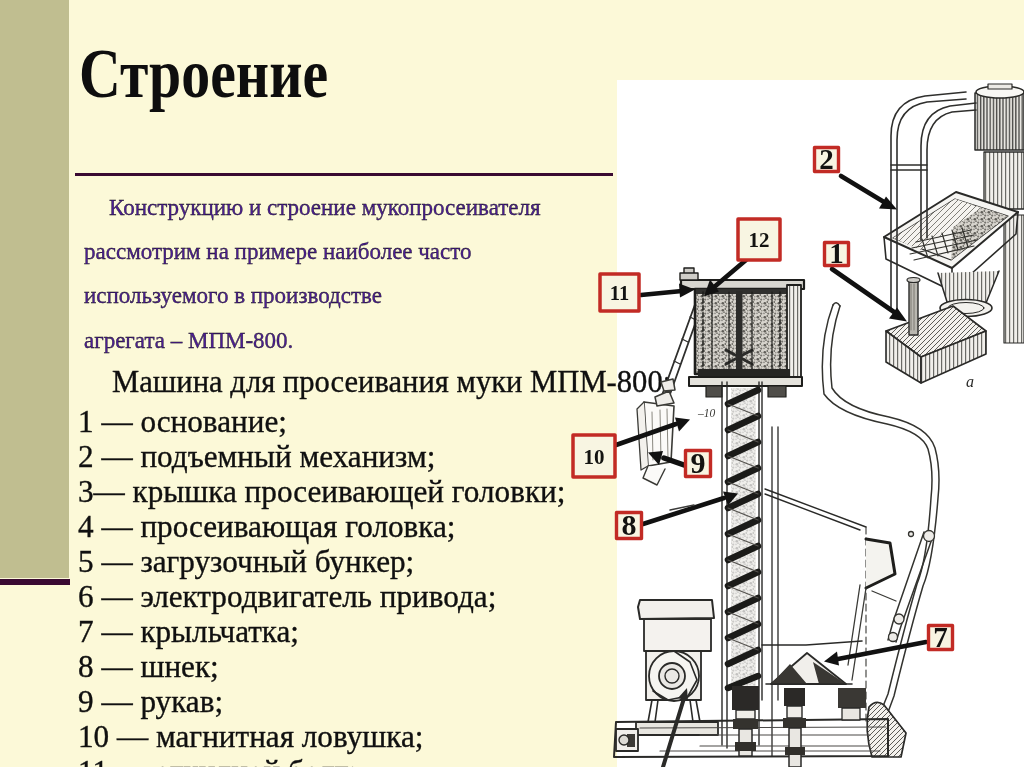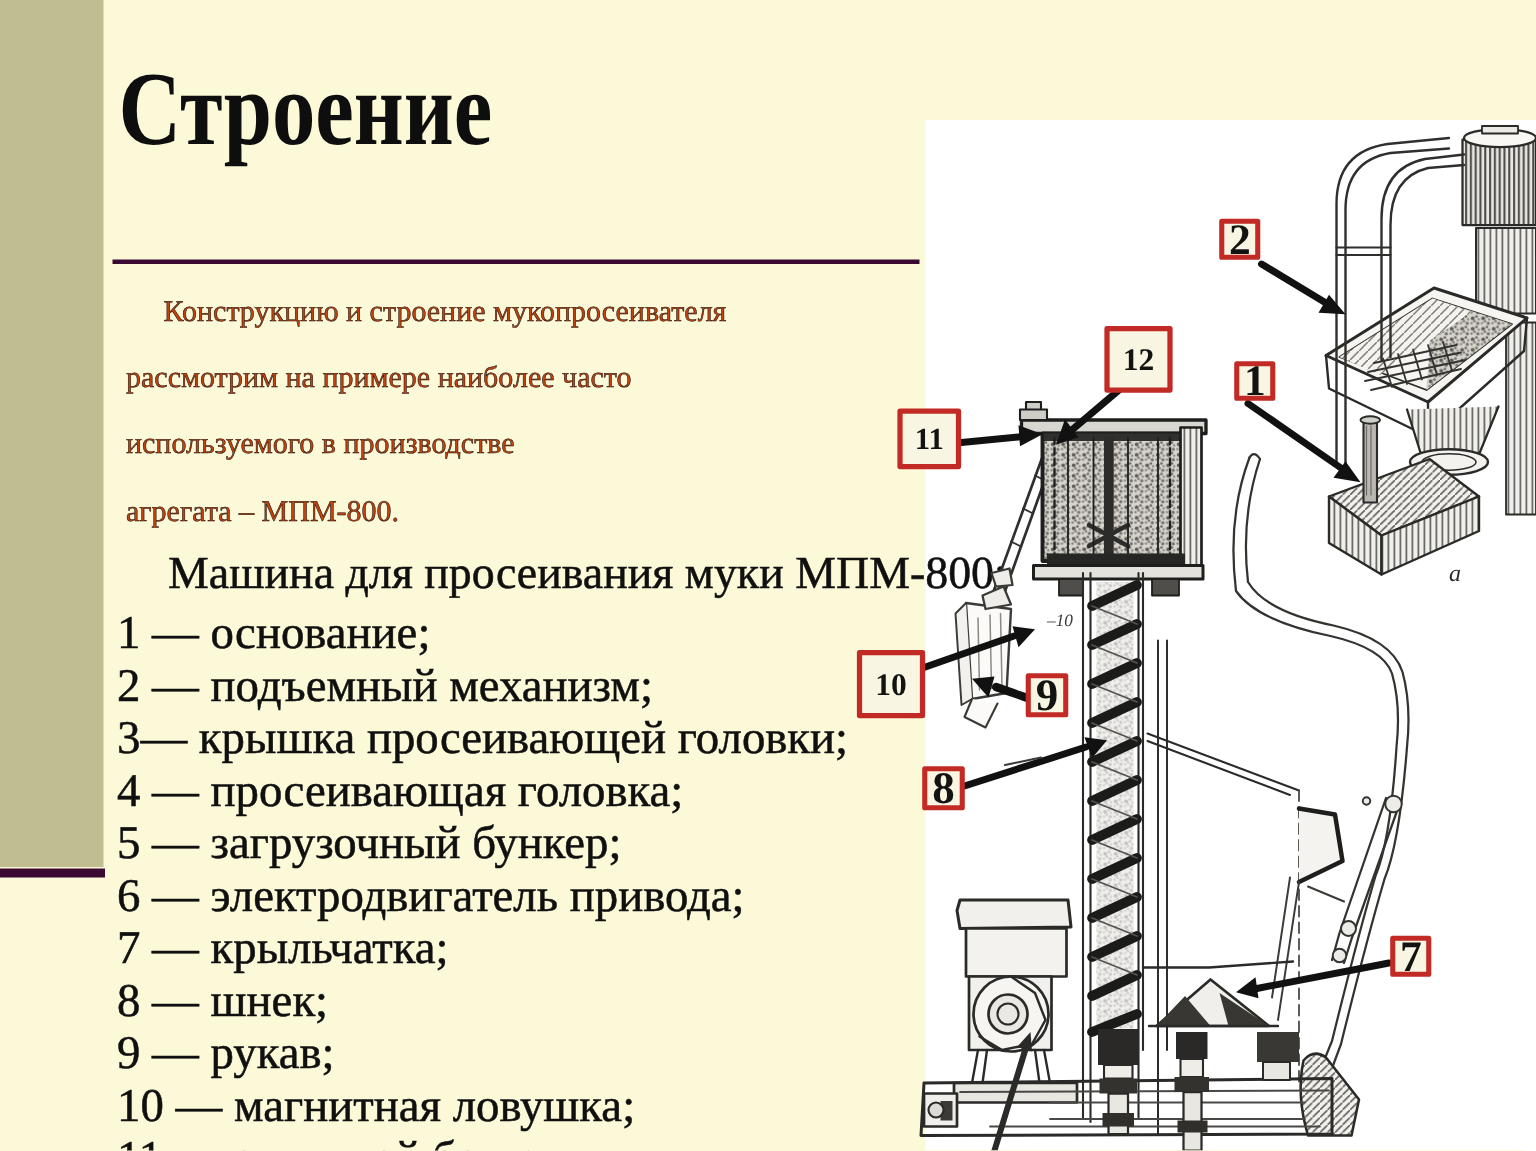--- a/index.html
+++ b/index.html
@@ -12,21 +12,21 @@
 <div class="abs" style="left:0;top:0;width:69px;height:578px;background:#c0be90;"></div>
 
 <div class="abs" style="left:0;top:579px;width:70px;height:6px;background:#3a0a32;"></div>
 
 <div class="abs" style="left:617px;top:80px;width:407px;height:687px;background:#ffffff;"></div>
 
 <div class="abs" style="left:79px;top:32px;font-size:70px;font-weight:bold;color:#0e0e0e;line-height:84px;white-space:nowrap;transform:scaleX(0.826);transform-origin:left top;">Строение</div>
 
 <div class="abs" style="left:75px;top:173px;width:538px;height:3px;background:#3a0a32;"></div>
 
-<div id="para" class="abs" style="left:84px;top:186px;width:660px;font-size:20px;color:#c2410c;line-height:44.2px;text-indent:25px;-webkit-text-stroke:0.35px #101010;white-space:nowrap;">Конструкцию и строение мукопросеивателя<br>рассмотрим на примере наиболее часто<br>используемого в производстве<br>агрегата – МПМ-800.</div>
+<div id="para" class="abs" style="left:84px;top:186px;width:660px;font-size:23px;color:#4c1d95;line-height:44.2px;text-indent:25px;-webkit-text-stroke:0.35px #101010;white-space:nowrap;">Конструкцию и строение мукопросеивателя<br>рассмотрим на примере наиболее часто<br>используемого в производстве<br>агрегата – МПМ-800.</div>
 
 <div id="mash" class="abs" style="left:84px;top:362px;font-size:30.6px;color:#101010;text-indent:28px;line-height:40px;-webkit-text-stroke:0.35px #101010;white-space:nowrap;">Машина для просеивания муки МПМ-800:</div>
 
 <div id="list" class="abs" style="left:78px;top:404px;font-size:31.2px;color:#101010;line-height:35px;-webkit-text-stroke:0.35px #101010;white-space:nowrap;">1 — основание;<br>2 — подъемный механизм;<br>3— крышка просеивающей головки;<br>4 — просеивающая головка;<br>5 — загрузочный бункер;<br>6 — электродвигатель привода;<br>7 — крыльчатка;<br>8 — шнек;<br>9 — рукав;<br>10 — магнитная ловушка;<br>11 — откидной болт;</div>
 
 <svg class="abs" style="left:560px;top:80px;" width="464" height="687" viewBox="560 80 464 687" preserveAspectRatio="none" fill="none" stroke-linecap="round" stroke-linejoin="round">
 <defs>
 <pattern id="sp" width="7" height="7" patternUnits="userSpaceOnUse">
         <rect width="7" height="7" fill="#d7d4cd"></rect>
         <circle cx="1.8" cy="2.2" r="1.3" fill="#5f5d58"></circle>

